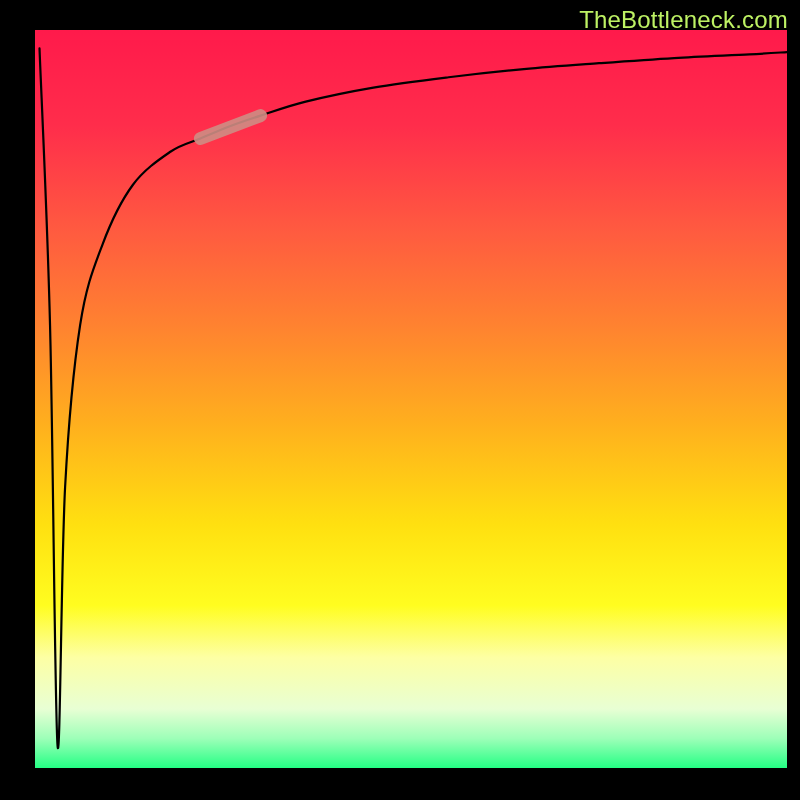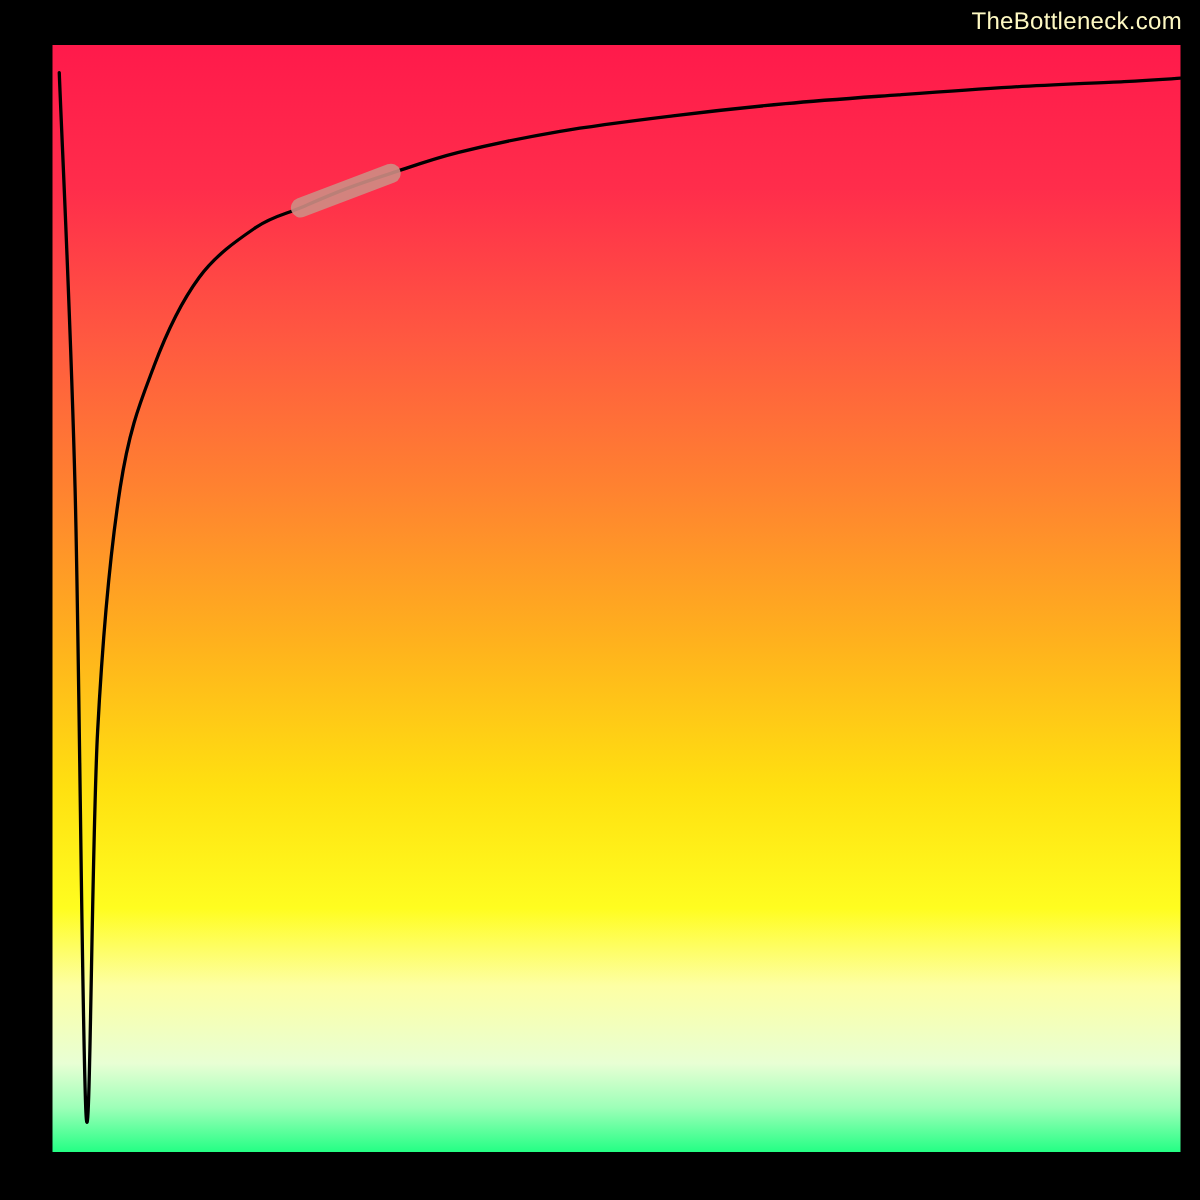--- a/index.html
+++ b/index.html
@@ -13,22 +13,22 @@
   .chart-container {
     position: relative;
     width: 800px;
     height: 800px;
   }
   .watermark {
     position: absolute;
     top: 6px;
     right: 12px;
     font-family: Arial, Helvetica, sans-serif;
-    font-size: 16px;
-    color: #fef9c3;
+    font-size: 24px;
+    color: #bef264;
     letter-spacing: 0.2px;
     z-index: 3;
   }
   svg {
     display: block;
   }
 </style>
 </head>
 <body>
 

